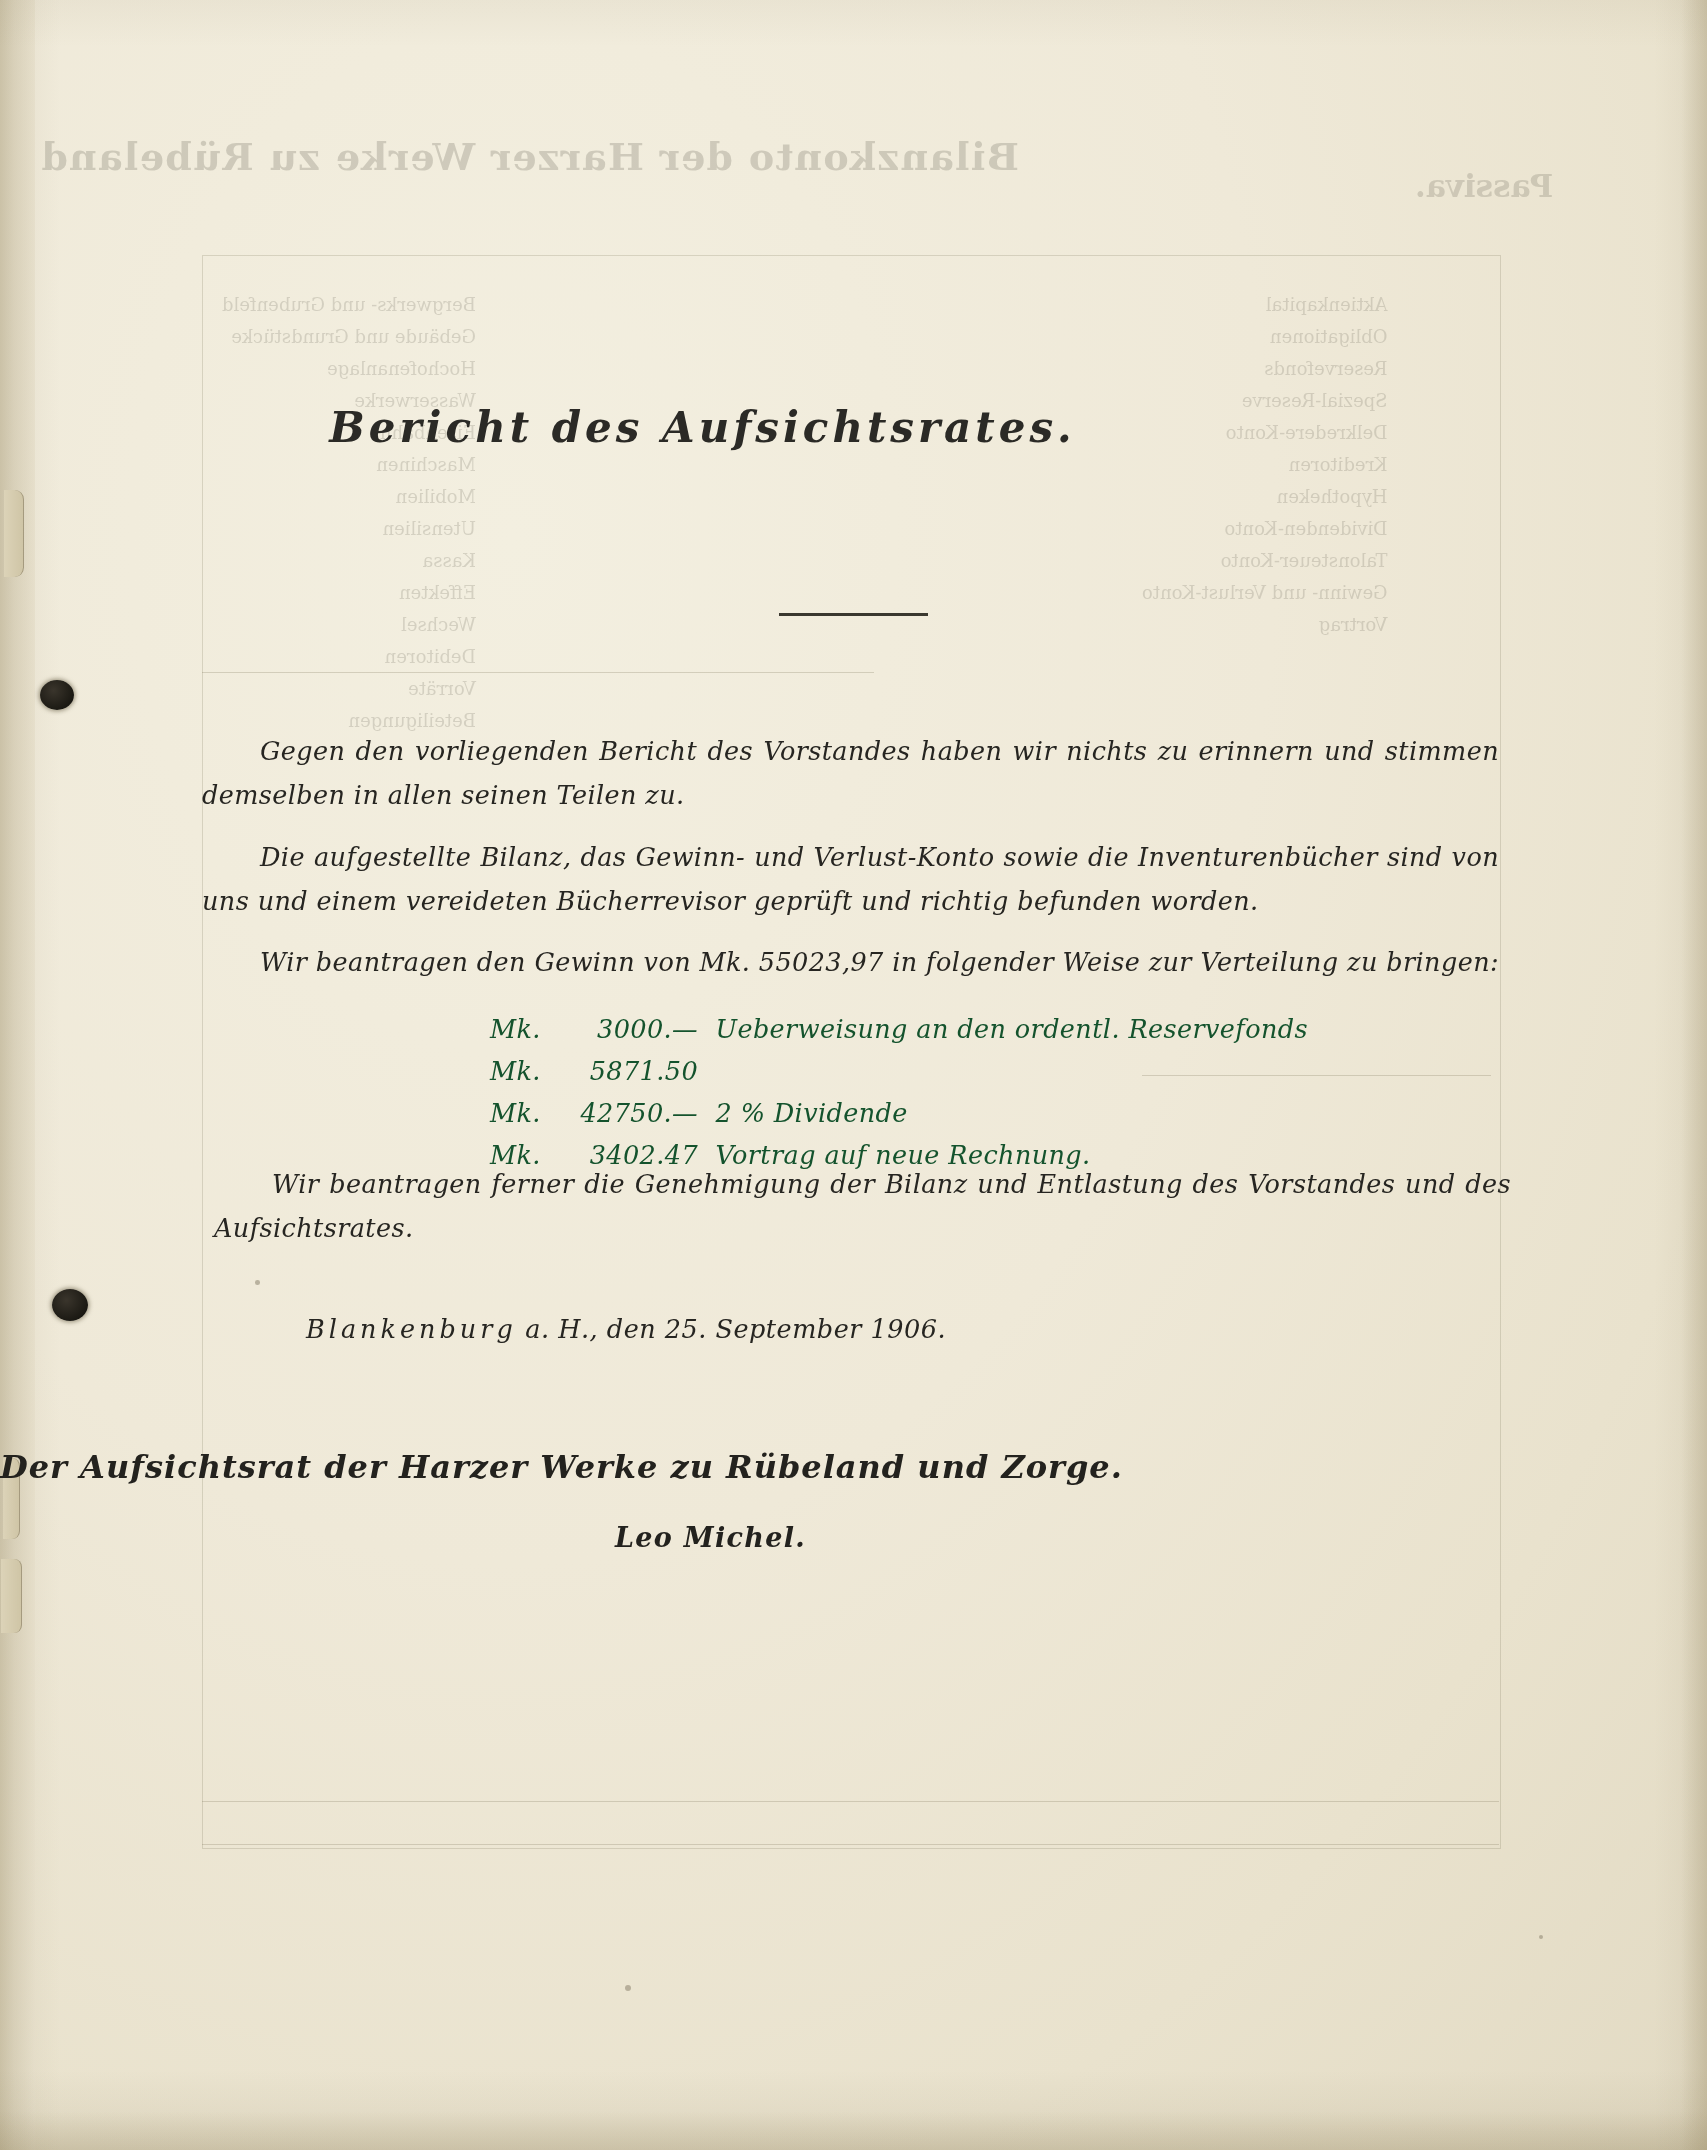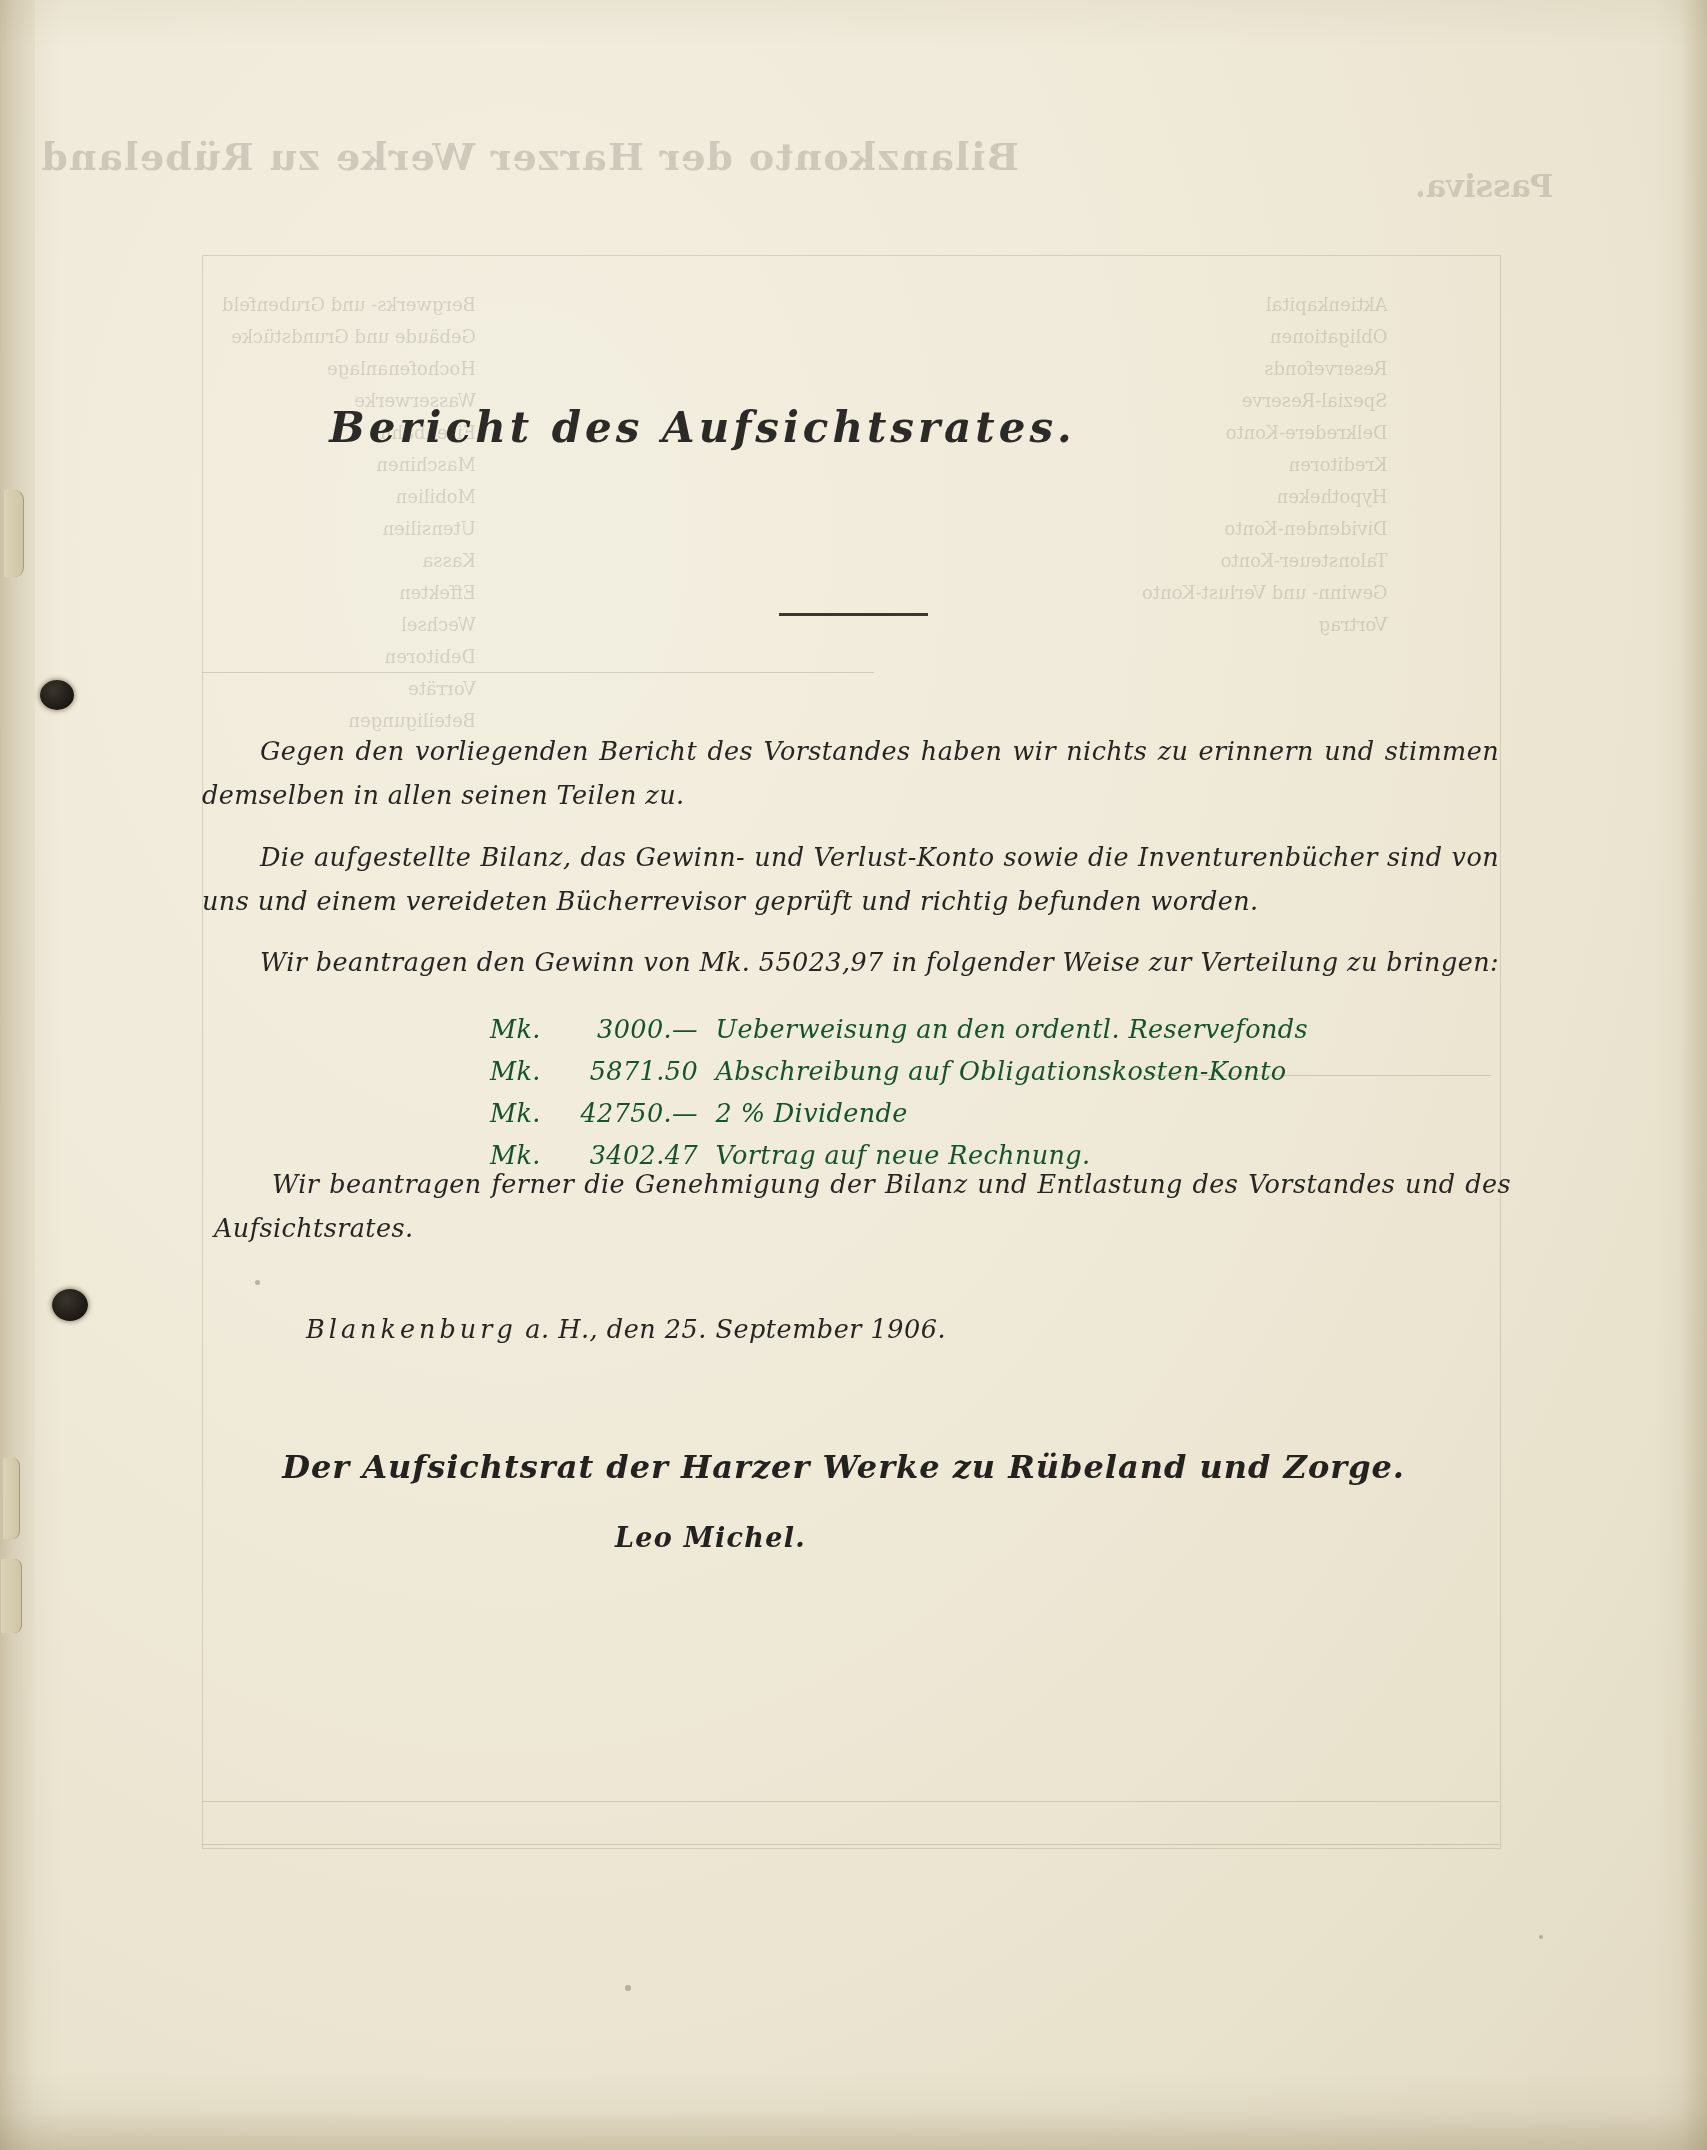--- a/index.html
+++ b/index.html
@@ -198,21 +198,21 @@
     font-size: 25.5px;
     color: #262521;
     letter-spacing: 0.5px;
   }
   .place-spaced { letter-spacing: 4px; }
 
   .signature-line {
     position: absolute;
     left: 0; right: 0;
     top: 1448px;
-    text-align: right;
+    text-align: left;
     font-size: 32px;
     font-weight: bold;
     color: #23221e;
     letter-spacing: 1px;
   }
   .signature-name {
     position: absolute;
     left: 0; right: 0;
     top: 1522px;
     text-align: center;
@@ -298,21 +298,20 @@
 
   <div class="mk-list">
     <div class="mk-row">
       <span class="mk-label">Mk.</span>
       <span class="mk-amount">3000.—</span>
       <span class="mk-text">Ueberweisung an den ordentl. Reservefonds</span>
     </div>
     <div class="mk-row">
       <span class="mk-label">Mk.</span>
       <span class="mk-amount">5871.50</span>
-      <span class="mk-text">Abschreibung auf Obligationskosten-Konto</span>
     </div>
     <div class="mk-row">
       <span class="mk-label">Mk.</span>
       <span class="mk-amount">42750.—</span>
       <span class="mk-text">2 % Dividende</span>
     </div>
     <div class="mk-row">
       <span class="mk-label">Mk.</span>
       <span class="mk-amount">3402.47</span>
       <span class="mk-text">Vortrag auf neue Rechnung.</span>

